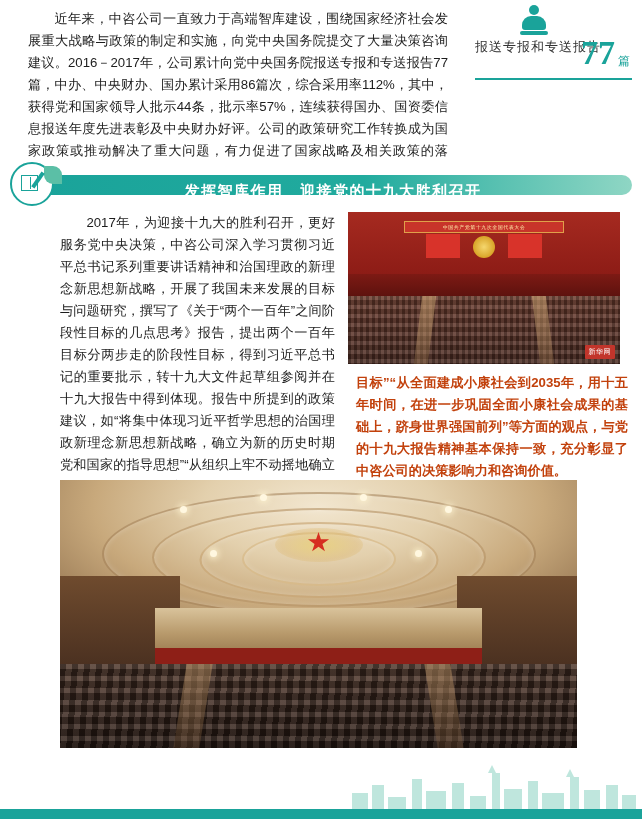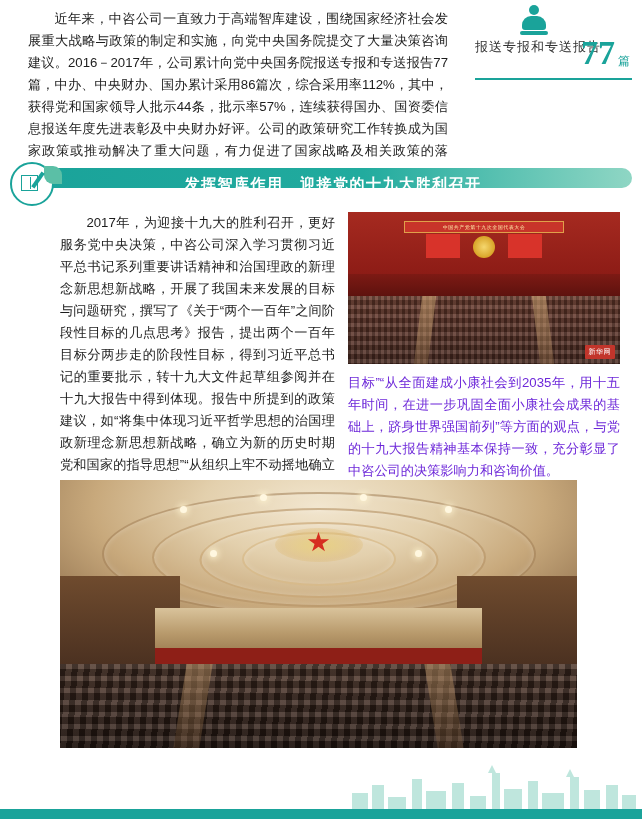--- a/index.html
+++ b/index.html
@@ -178,21 +178,21 @@
     left: 34px;
     top: 4px;
     width: 18px;
     height: 18px;
     background: #5bbfa6;
     border-radius: 0 50% 0 50%;
   }
   .head-bar {
     position: absolute;
     left: 24px;
-    top: 0;
+    top: 7px;
     width: 598px;
     height: 20px;
     background: linear-gradient(90deg, #1aa39a 0%, #21ab9e 55%, #8fd6c4 100%);
     border-radius: 2px 16px 16px 2px;
   }
   .head-title {
     position: absolute;
     left: 0;
     top: 0;
     width: 598px;
@@ -213,26 +213,27 @@
     width: 275px;
     font-size: 13.2px;
     line-height: 22px;
     color: #1d1d1d;
     text-align: justify;
     text-indent: 2em;
   }
   .body-right {
     position: absolute;
     top: 372px;
-    left: 348px;
+    left: 356px;
     width: 272px;
     font-size: 13.2px;
     line-height: 22px;
-    color: #6d28d9;
+    color: #c2410c;
     text-align: justify;
+    font-weight: bold;
   }
 
   
   .photo-congress {
     position: absolute;
     top: 212px;
     left: 348px;
     width: 272px;
     height: 152px;
     background: linear-gradient(180deg, #8e1b16 0%, #a3201a 28%, #6d1411 52%, #4a2a22 74%, #3a2a26 100%);

